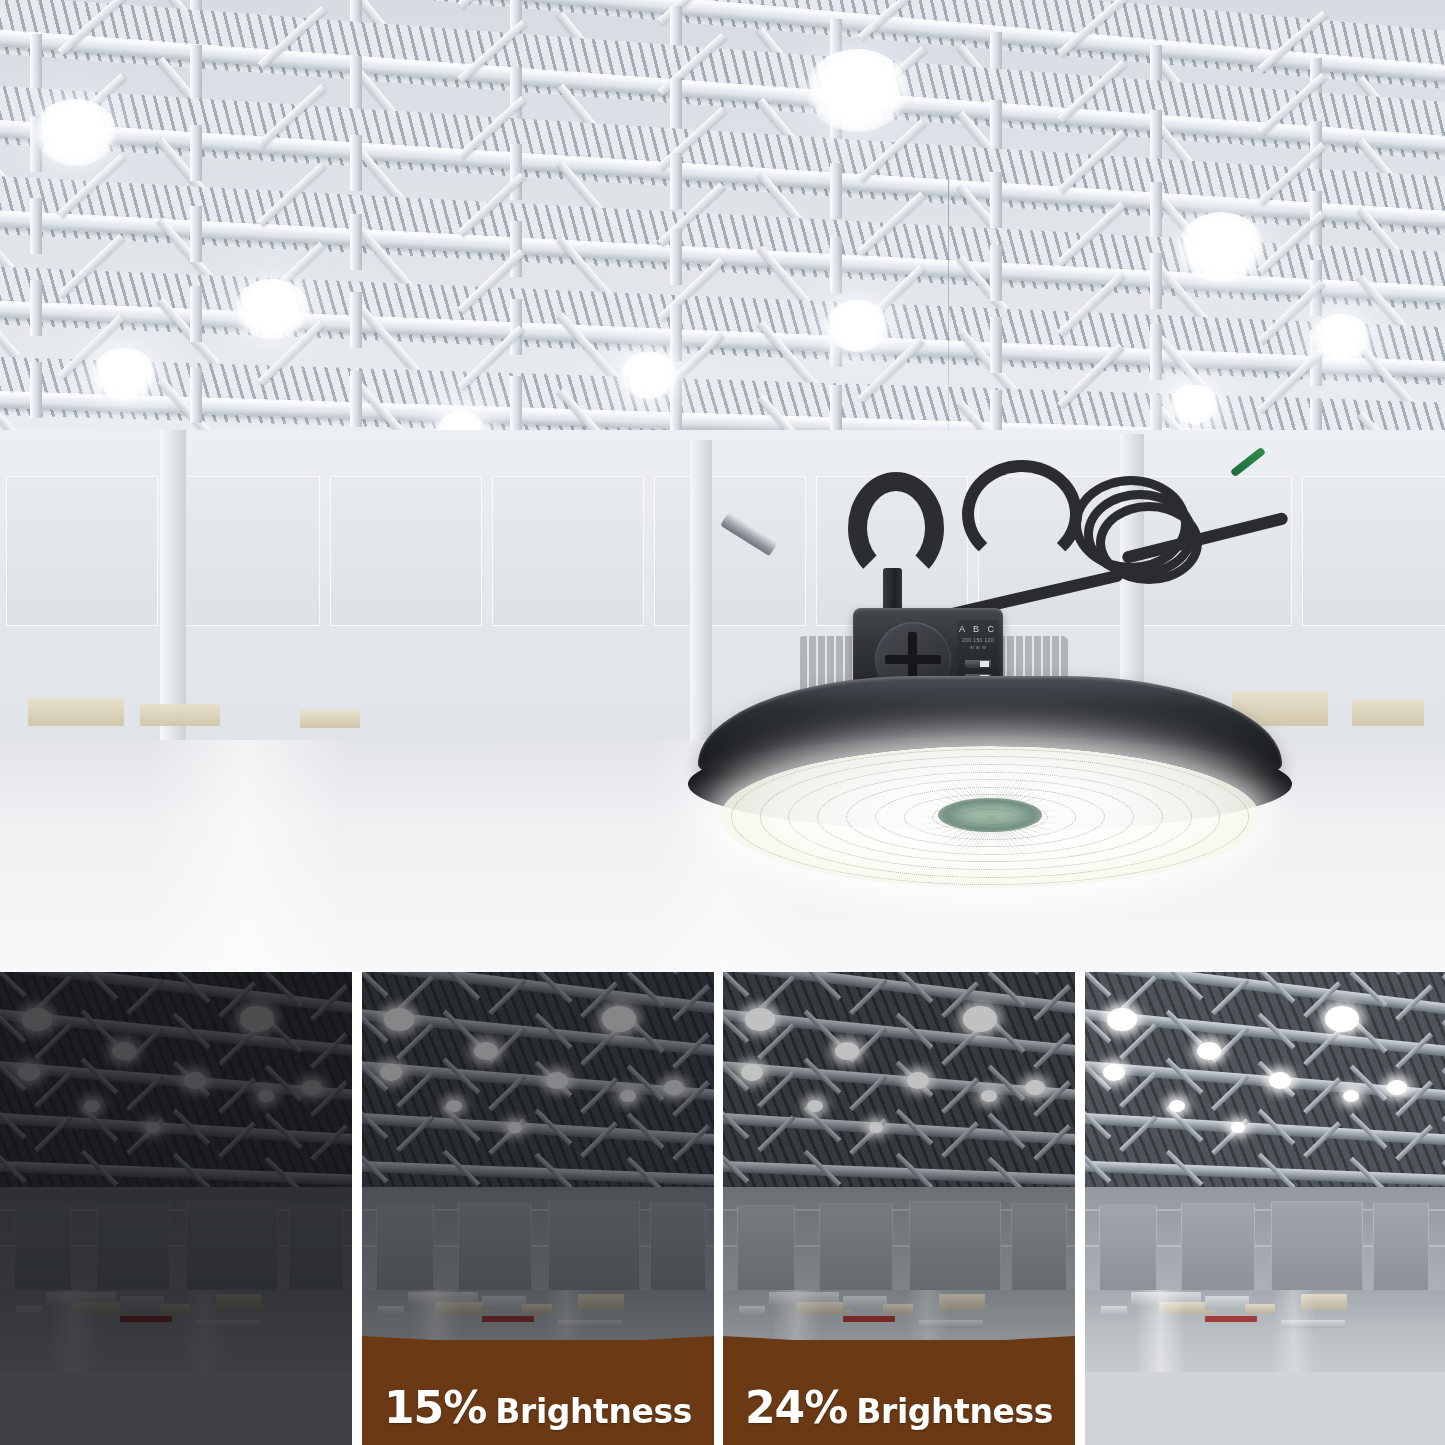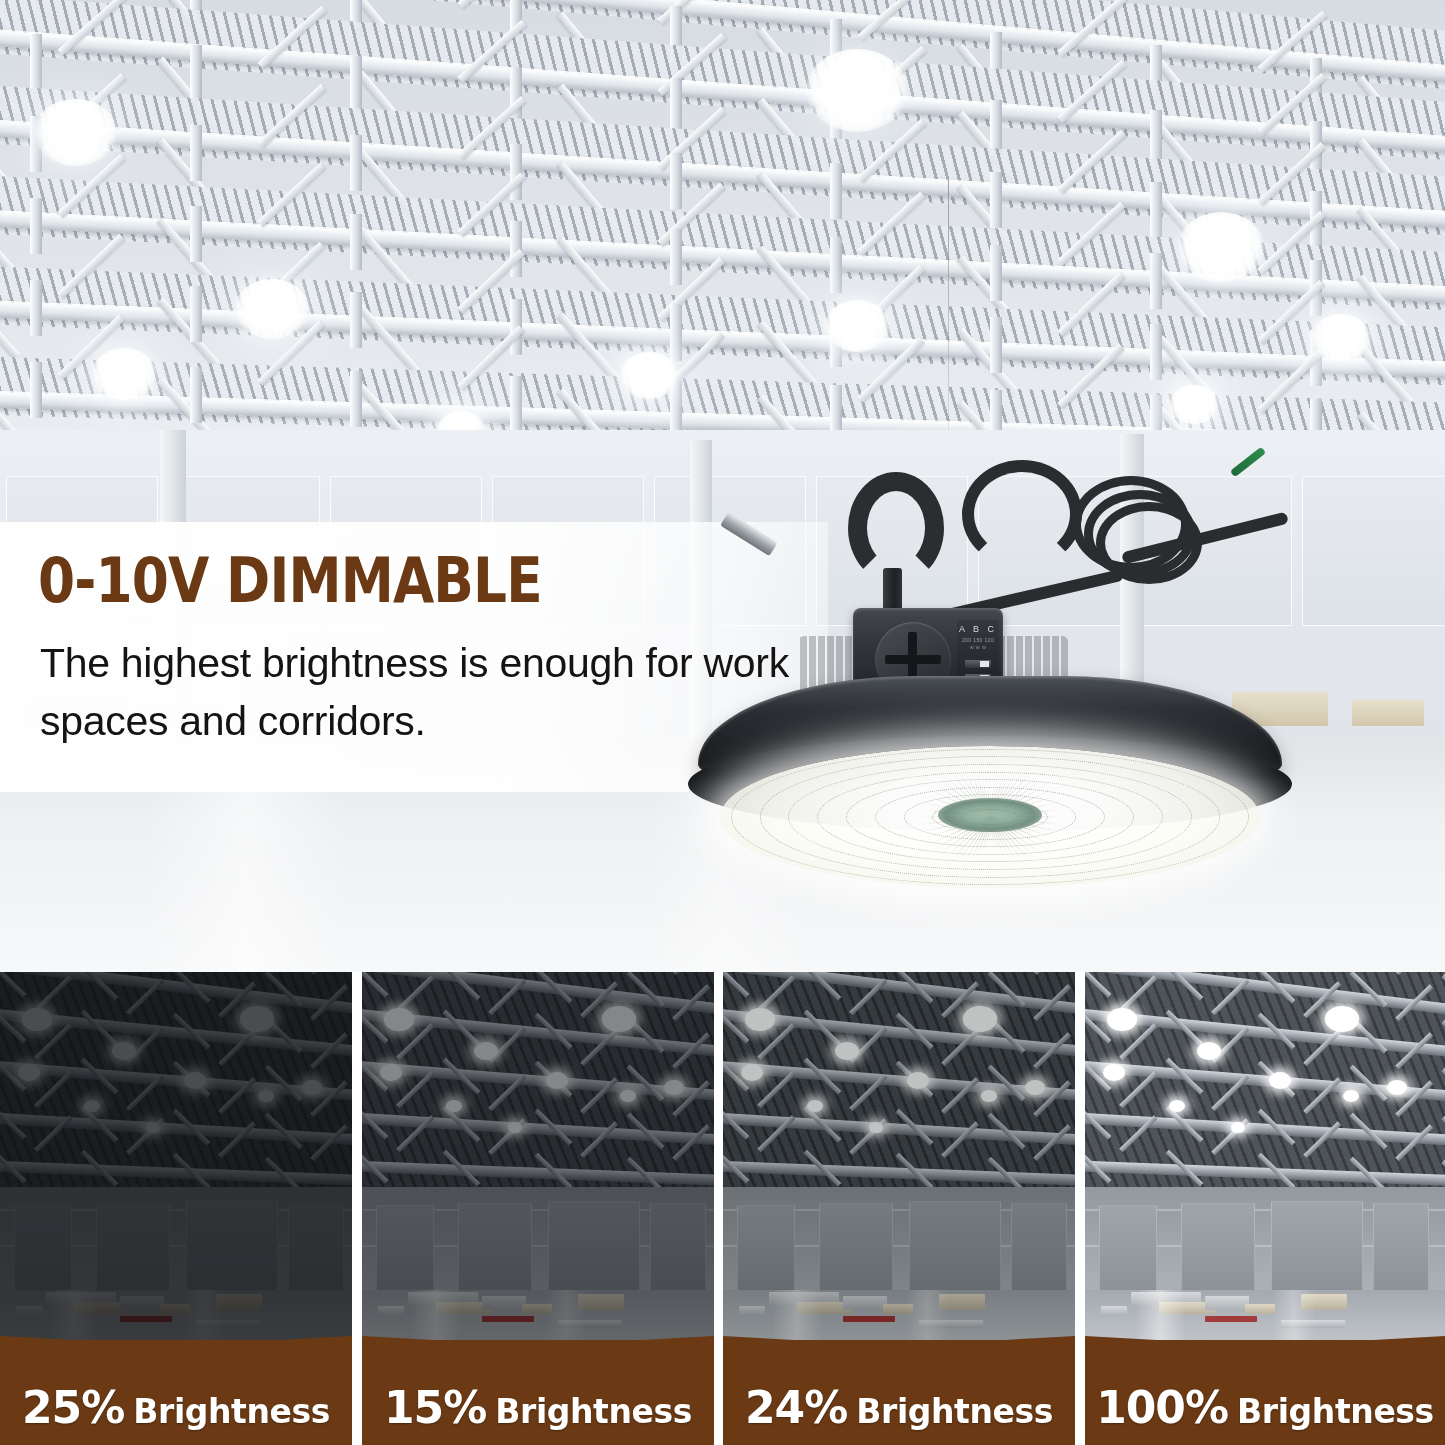--- a/index.html
+++ b/index.html
@@ -412,24 +412,20 @@
         <div class="pillar" style="left: 690px; top: 10px; width: 22px; height: 320px;"></div>
         <div class="pillar" style="left: 1120px; top: 4px; width: 24px; height: 326px;"></div>
         <div class="crate" style="left: 28px; top: 268px; width: 96px; height: 28px;"></div>
         <div class="crate" style="left: 140px; top: 274px; width: 80px; height: 22px;"></div>
         <div class="crate" style="left: 1232px; top: 262px; width: 96px; height: 34px;"></div>
         <div class="crate" style="left: 1352px; top: 270px; width: 72px; height: 26px;"></div>
         <div class="crate" style="left: 300px; top: 280px; width: 60px; height: 18px;"></div>
       </div>
     <div class="hero-floor"></div>
 
-    <div class="overlay">
-      <div class="headline" style="color:#6b3a14;">0-10V DIMMABLE</div>
-      <div class="subline">The highest brightness is enough for work spaces and corridors.</div>
-    </div>
 
     <div class="fixture">
       <div class="glow"></div>
 
       <div class="cable" style="left:282px; top:20px; width:120px; height:108px; border-bottom-color:transparent;"></div>
       <div class="cable-lead" style="left:255px; top:150px; width:190px; transform:rotate(-13deg);"></div>
 
       <div class="coil" style="left:392px; top:36px; width:118px; height:96px;"></div>
       <div class="coil" style="left:404px; top:50px; width:112px; height:88px;"></div>
       <div class="coil" style="left:416px; top:62px; width:106px; height:82px;"></div>
@@ -610,26 +606,20 @@
             <div class="s-pallet " style="left: 74px; top: 12px; width: 56px; height: 12px;"></div>
             <div class="s-pallet g" style="left: 120px; top: 6px; width: 44px; height: 14px;"></div>
             <div class="s-pallet " style="left: 160px; top: 14px; width: 30px; height: 10px;"></div>
             <div class="s-pallet " style="left: 216px; top: 4px; width: 46px; height: 16px;"></div>
             <div class="s-pallet r" style="left: 120px; top: 26px; width: 52px; height: 6px;"></div>
             <div class="s-pallet g" style="left: 196px; top: 30px; width: 64px; height: 8px;"></div>
             <div class="s-pallet g" style="left: 16px; top: 16px; width: 26px; height: 10px;"></div>
           </div>
         </div>
       <div class="dim" style="background:rgba(12,14,16,0.74);"></div>
-      <div class="capbar">
-        <div class="cap-notch"></div>
-        <div class="caption">
-          <span class="cap-pct">25%</span><span class="cap-word">Brightness</span>
-        </div>
-      </div>
     </div>
 
     <div class="panel p2">
       <div class="scene">
           <div class="s-ceiling">
             <div class="s-beam" style="top: 10px; transform: rotate(7deg);"></div>
             <div class="s-web" style="left: -10px; top: -12px; width: 48px; transform: rotate(44deg);"></div>
             <div class="s-web" style="left: 82px; top: -8.8px; width: 48px; transform: rotate(44deg);"></div>
             <div class="s-web" style="left: 174px; top: -5.6px; width: 48px; transform: rotate(44deg);"></div>
             <div class="s-web" style="left: 220px; top: -4px; width: 48px; transform: rotate(-44deg);"></div>
@@ -867,22 +857,16 @@
             <div class="s-pallet " style="left: 74px; top: 12px; width: 56px; height: 12px;"></div>
             <div class="s-pallet g" style="left: 120px; top: 6px; width: 44px; height: 14px;"></div>
             <div class="s-pallet " style="left: 160px; top: 14px; width: 30px; height: 10px;"></div>
             <div class="s-pallet " style="left: 216px; top: 4px; width: 46px; height: 16px;"></div>
             <div class="s-pallet r" style="left: 120px; top: 26px; width: 52px; height: 6px;"></div>
             <div class="s-pallet g" style="left: 196px; top: 30px; width: 64px; height: 8px;"></div>
             <div class="s-pallet g" style="left: 16px; top: 16px; width: 26px; height: 10px;"></div>
           </div>
         </div>
       <div class="dim" style="background:rgba(255,255,255,0.06);"></div>
-      <div class="capbar">
-        <div class="cap-notch"></div>
-        <div class="caption">
-          <span class="cap-pct">100%</span><span class="cap-word">Brightness</span>
-        </div>
-      </div>
     </div>
 
   </div>
 </div>
 
 </body></html>

